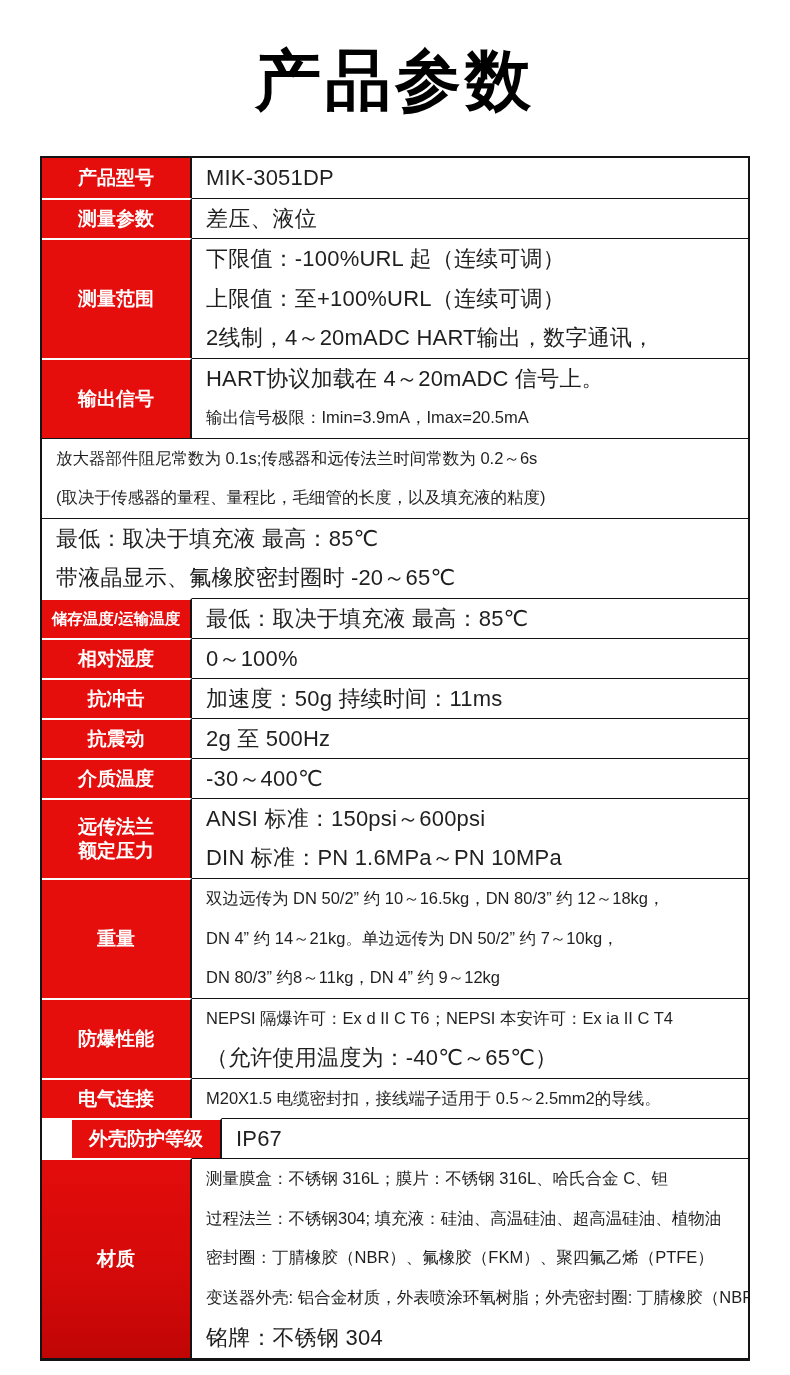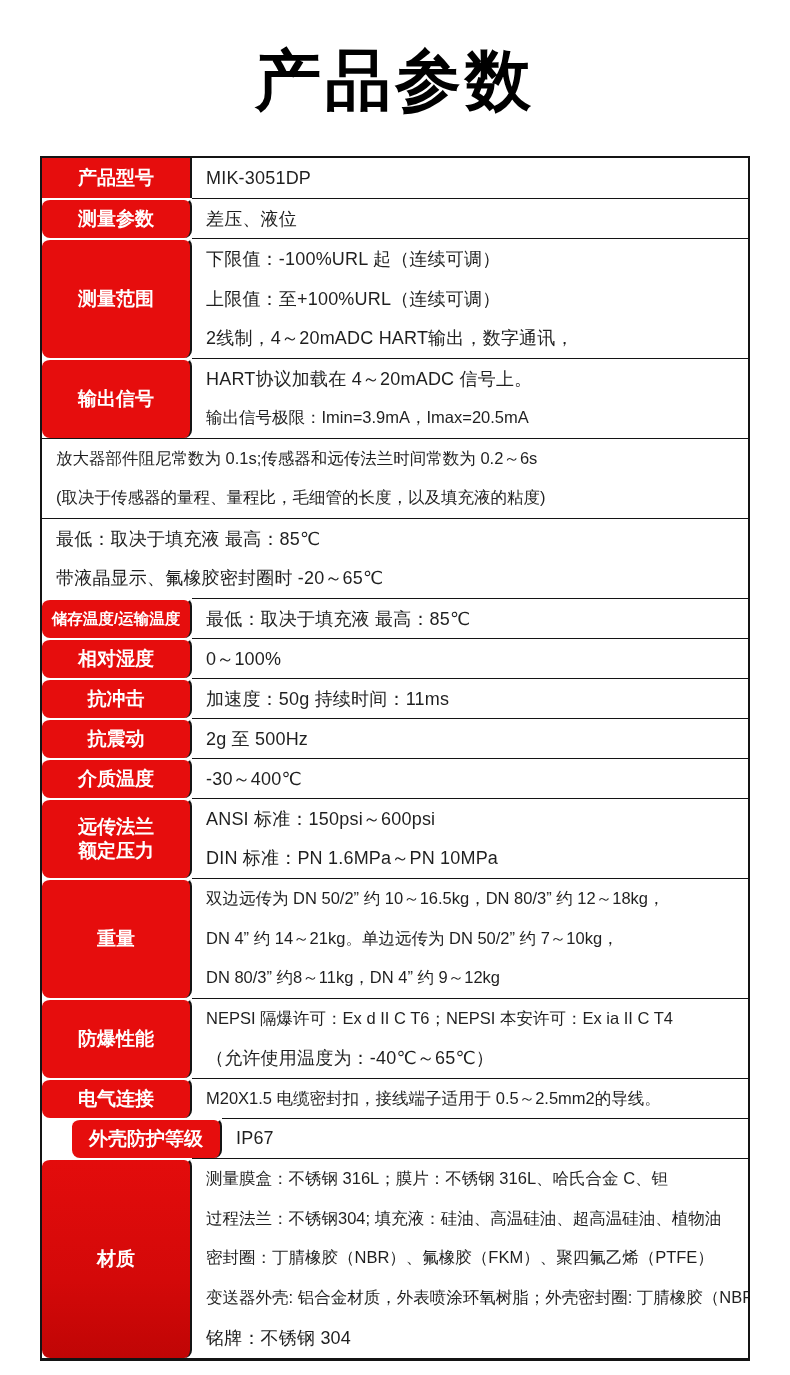--- a/index.html
+++ b/index.html
@@ -39,36 +39,36 @@
     display:flex;
     align-items:center;
     justify-content:center;
     text-align:center;
     border-right:2.5px solid #141414;
     box-sizing:border-box;
     white-space:pre-line;
     line-height:1.25;
   }
   .cell-label.small{font-size:15.5px;}
-  .row + .row .cell-label{border-top:2.5px solid #ffffff;border-radius:8px;}
+  .row + .row .cell-label{border-top:2.5px solid #ffffff;}
   .cell-value{
     flex:1;
     display:flex;
     flex-direction:column;
     justify-content:space-around;
     box-sizing:border-box;
     overflow:hidden;
   }
   .row + .row .cell-value{border-top:1.5px solid #141414;}
   .value-line{
     flex:1;
     display:flex;
     align-items:center;
     padding:0 6px 0 14px;
-    font-size:18px;
+    font-size:22px;
     color:#1f1f1f;
     white-space:nowrap;
     letter-spacing:0.2px;
   }
   .value-line.long{font-size:16.5px;letter-spacing:0;}
   .row:last-child .cell-label{
     background:linear-gradient(180deg,#e30c0c 0%,#d40909 60%,#c00505 100%);
   }
 </style>
 </head>

